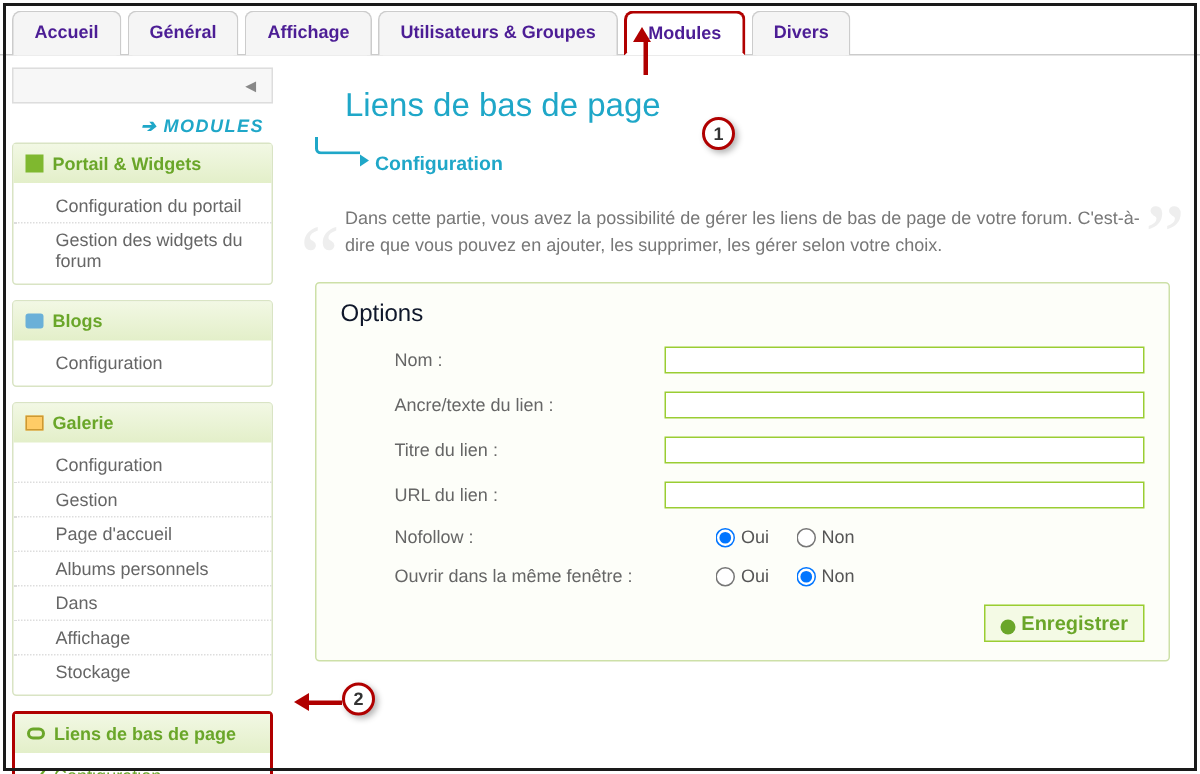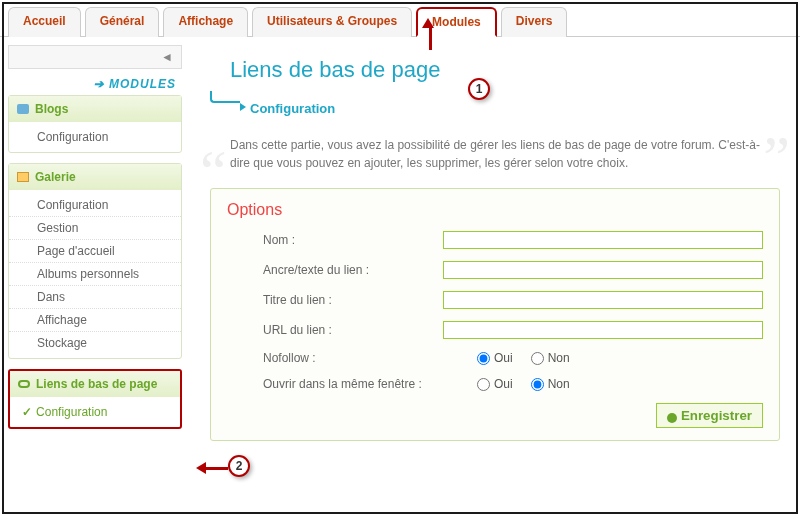--- a/index.html
+++ b/index.html
@@ -1,20 +1,20 @@
 <!DOCTYPE html>
 <html><head>
 <meta charset="utf-8">
 <style>
 * { box-sizing: border-box; margin: 0; padding: 0; }
 body { font-family: Arial, sans-serif; font-size: 12px; background: #fff; width: 800px; height: 516px; position: relative; color: #555; }
 
 
 .tabs { display: flex; gap: 4px; padding: 6px 8px 0 8px; border-bottom: 1px solid #ccc; }
-.tab { padding: 6px 14px; background: #f5f5f5; border: 1px solid #ccc; border-bottom: none; border-radius: 6px 6px 0 0; color: #c2410c; font-weight: bold; cursor: pointer; position: relative; top: 1px; }
+.tab { padding: 6px 14px; background: #f5f5f5; border: 1px solid #ccc; border-bottom: none; border-radius: 6px 6px 0 0; color: #4c1d95; font-weight: bold; cursor: pointer; position: relative; top: 1px; }
 .tab.active { background: #fff; border: 2px solid #b00000; border-bottom: 2px solid #fff; }
 
 
 .arrow1 { position: absolute; left: 427px; top: 40px; }
 .arrow1-line { width: 3px; height: 22px; background: #b00000; margin: 0 auto; }
 .arrow1-head { width: 0; height: 0; border-left: 6px solid transparent; border-right: 6px solid transparent; border-bottom: 10px solid #b00000; margin-top: -22px; margin-left: -5px; }
 .badge { width: 22px; height: 22px; border-radius: 50%; background: #fff; border: 2px solid #b00000; display: flex; align-items: center; justify-content: center; font-weight: bold; color: #333; box-shadow: 2px 2px 4px rgba(0,0,0,0.3); }
 .badge1 { position: absolute; left: 468px; top: 78px; }
 .badge2 { position: absolute; left: 228px; top: 455px; }
 
@@ -51,21 +51,21 @@
 .title-arrow { position: absolute; left: 0; top: 38px; display: flex; align-items: center; }
 .ta-line { width: 40px; height: 2px; border-bottom: 2px solid #1fa7c8; border-left: 2px solid #1fa7c8; height: 12px; width: 30px; border-radius: 0 0 0 4px; margin-top: -12px; }
 .ta-head { width: 0; height: 0; border-top: 4px solid transparent; border-bottom: 4px solid transparent; border-left: 6px solid #1fa7c8; margin-top: 8px; }
 .subtitle { color: #1fa7c8; font-weight: bold; margin-left: 40px; margin-top: 18px; font-size: 13px; }
 
 .desc { margin: 20px 0 16px 0; color: #777; line-height: 1.5; position: relative; padding: 0 20px; }
 .quote-left { position: absolute; left: -10px; top: -10px; font-size: 60px; color: #eee; font-family: Georgia, serif; }
 .quote-right { position: absolute; right: -10px; bottom: -30px; font-size: 60px; color: #eee; font-family: Georgia, serif; }
 
 .options-box { border: 1px solid #cde0a8; border-radius: 3px; padding: 12px 16px; background: #fdfef9; }
-.options-title { color: #ef4444; font-size: 16px; margin-bottom: 12px; }
+.options-title { color: #0f172a; font-size: 16px; margin-bottom: 12px; }
 .form-row { display: flex; align-items: center; margin-bottom: 12px; }
 .form-label { width: 180px; color: #666; margin-left: 36px; }
 .form-input { flex: 1; border: 1px solid #9acd32; height: 18px; padding: 1px 4px; background: #fff; }
 .radio-group { display: flex; gap: 18px; align-items: flex-end; padding-left: 34px; }
 .radio-group label { display: flex; align-items: center; gap: 4px; color: #555; }
 .save-row { text-align: right; margin-top: 8px; }
 .save-btn { border: 1px solid #9acd32; background: #f4fae5; color: #6aa629; padding: 4px 10px; font-weight: bold; cursor: pointer; display: inline-flex; align-items: flex-end; gap: 4px; }
 .circle-check { width: 10px; height: 10px; border-radius: 50%; background: #6aa629; display: inline-block; }
 
 .outer-border { position: absolute; top: 2px; left: 2px; right: 2px; bottom: 2px; border: 2px solid #1a1a1a; pointer-events: none; }
@@ -89,20 +89,30 @@
 <div class="badge badge1">1</div>
 
 <div class="layout">
   <div class="sidebar">
     <div class="sidebar-back">◄</div>
     <div class="sidebar-title-top">
       <span class="arrow-small">➔</span>
       <span>MODULES</span>
     </div>
 
+    <div class="sb-section">
+      <div class="sb-header">
+        <span class="icon-block"></span>
+        <span>Portail &amp; Widgets</span>
+      </div>
+      <div class="sb-items">
+        <div class="sb-item">Configuration du portail</div>
+        <div class="sb-item">Gestion des widgets du forum</div>
+      </div>
+    </div>
 
     <div class="sb-section">
       <div class="sb-header">
         <span class="icon-chat"></span>
         <span>Blogs</span>
       </div>
       <div class="sb-items">
         <div class="sb-item">Configuration</div>
       </div>
     </div>

